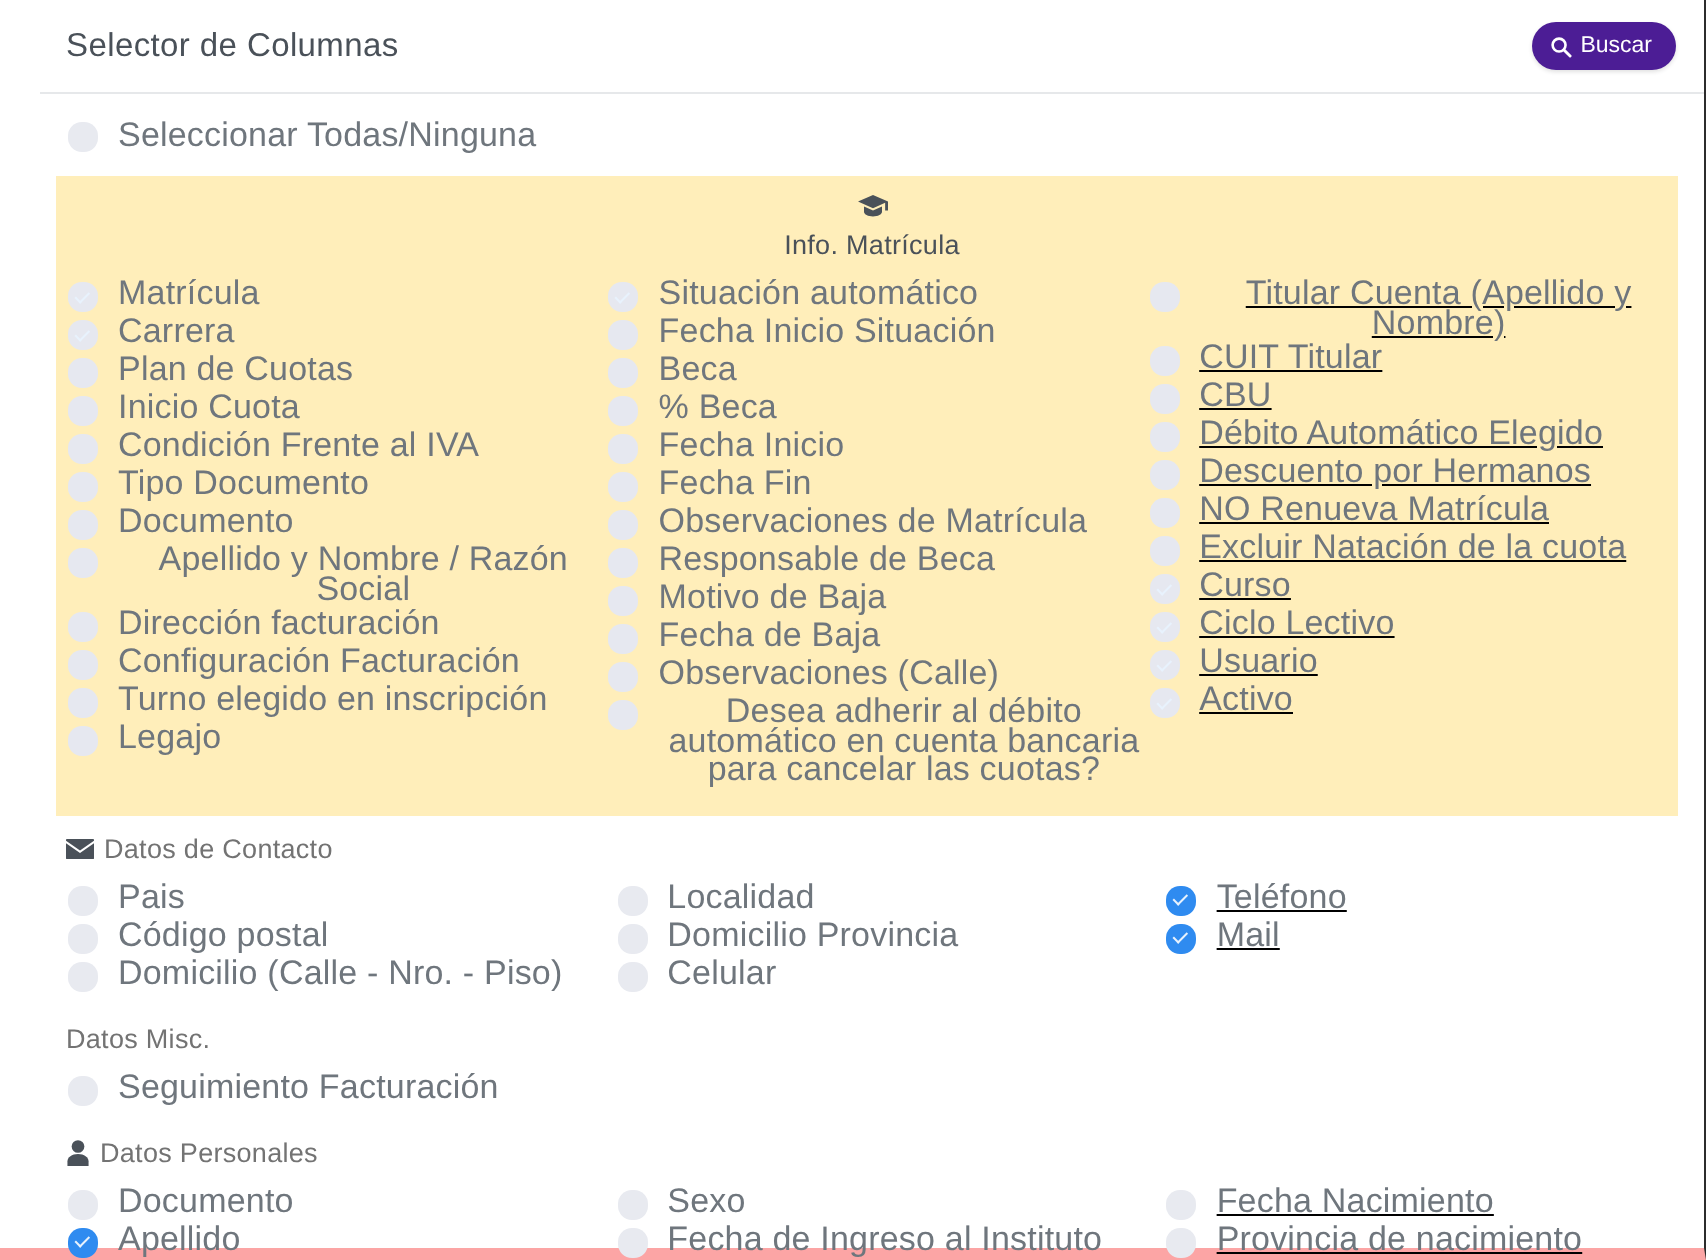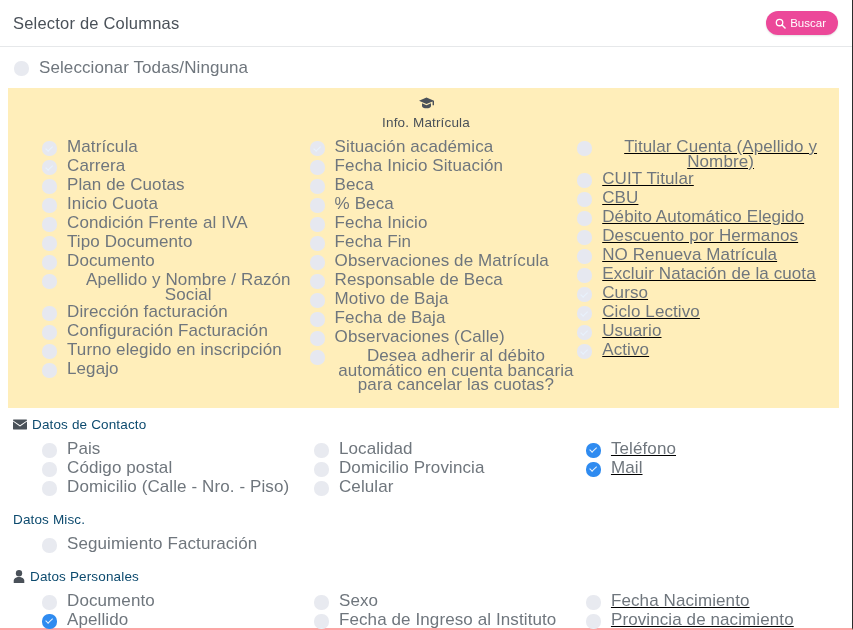--- a/index.html
+++ b/index.html
@@ -8,40 +8,41 @@
     width: 853px; height: 630px;
     background: #ffffff;
     font-family: "Liberation Sans", sans-serif;
     overflow: hidden;
   }
   #app {
     width: 853px; height: 630px;
     position: relative;
     background: #ffffff;
     border-right: 1px solid #2c2c2c;
-    border-bottom: 2px solid #fca5a5;
+    border-bottom: 6px solid #fca5a5;
+    padding-left: 20px;
   }
 
   
   .header {
     height: 47px;
     display: flex;
     align-items: center;
     justify-content: space-between;
     padding: 0 14px 0 13px;
     border-bottom: 1px solid #e6e8ea;
   }
   .header-title {
     font-size: 16.5px;
     color: #4a5159;
     letter-spacing: .2px;
     font-weight: 400;
   }
   .btn-buscar {
-    background: #ec4899;
+    background: #4c1d95;
     color: #ffffff;
     border: none;
     border-radius: 14px;
     height: 24px;
     padding: 0 12px 0 9px;
     display: inline-flex;
     align-items: center;
     gap: 4px;
     font-size: 11.5px;
     cursor: pointer;
@@ -94,30 +95,29 @@
   }
   .select-all-row .cb-label { color: #6f767d; }
 
   
   .section { padding: 0 0 0 0; }
   .section-head {
     display: flex;
     align-items: center;
     gap: 5px;
     font-size: 13.5px;
-    color: #0c4a6e;
+    color: #737373;
     padding: 9px 0 10px 13px;
     letter-spacing: .15px;
   }
   .section-head svg { display: block; flex: 0 0 auto; }
 
   .cols {
     display: flex;
     padding-left: 14px;
-    margin-left: 28px;
   }
   .col { width: 276px; }
   .col:nth-child(3) { width: 270px; text-decoration: underline; }
 
   .highlight {
     background: #ffeeba;
     margin: 0 13px 0 8px;
     padding-bottom: 12px;
   }
   .highlight .section-head { padding-left: 5px; color: #4a5159; flex-direction: column; }
@@ -209,21 +209,21 @@
                 <span class="cb-label">Turno elegido en inscripción</span>
               </div>
               <div class="cb-item">
                 <span class="cb"></span>
                 <span class="cb-label">Legajo</span>
               </div>
             </div>
             <div class="col">
               <div class="cb-item">
                 <span class="cb checked"></span>
-                <span class="cb-label">Situación académica</span>
+                <span class="cb-label">Situación automático</span>
               </div>
               <div class="cb-item">
                 <span class="cb"></span>
                 <span class="cb-label">Fecha Inicio Situación</span>
               </div>
               <div class="cb-item">
                 <span class="cb"></span>
                 <span class="cb-label">Beca</span>
               </div>
               <div class="cb-item">

